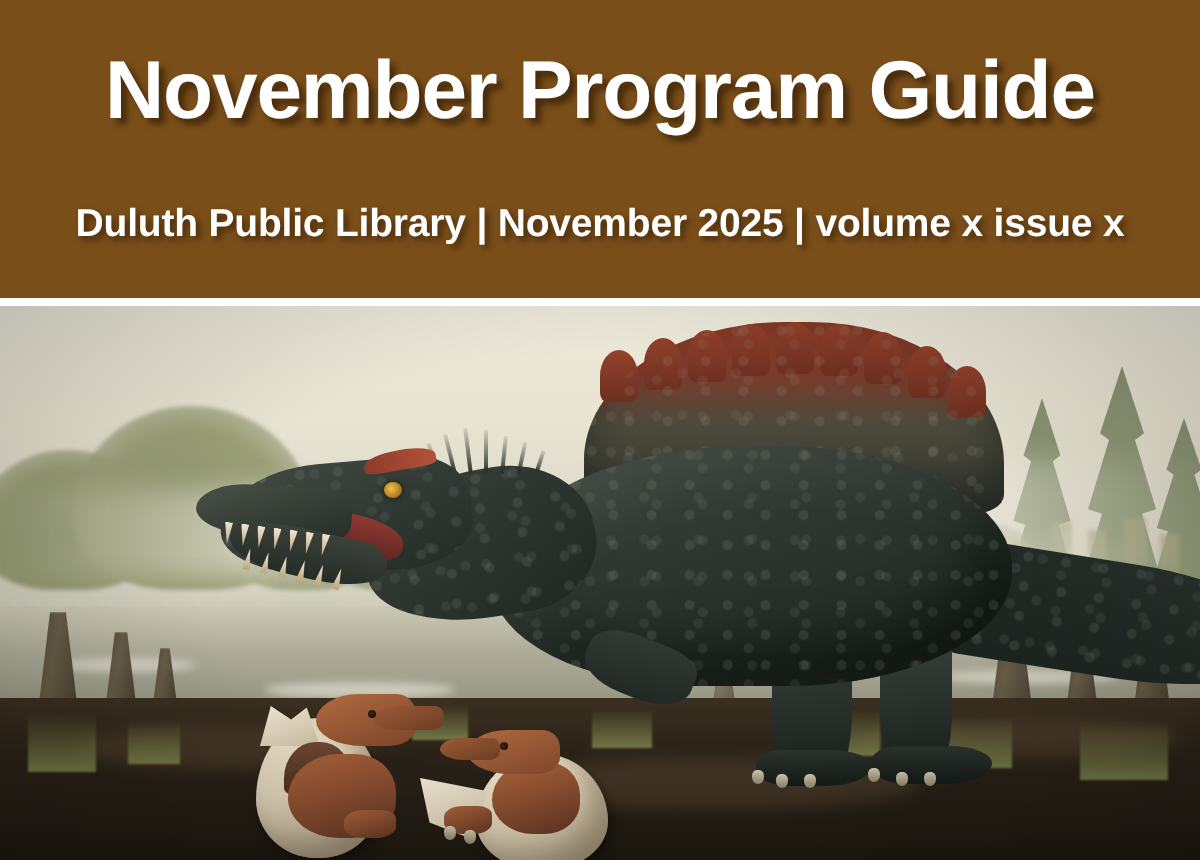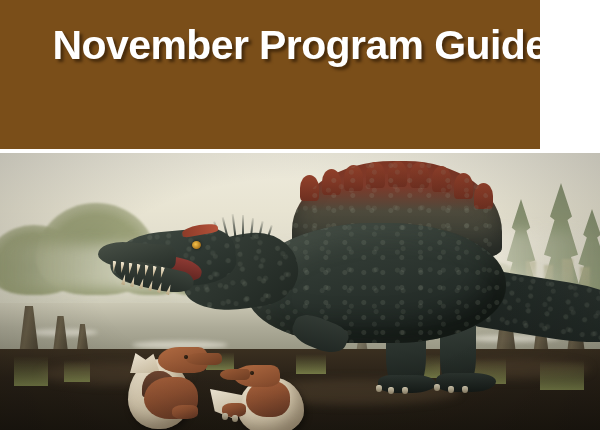--- a/index.html
+++ b/index.html
@@ -6,21 +6,21 @@
   * { margin:0; padding:0; box-sizing:border-box; }
   html,body { width:600px; height:430px; overflow:hidden; }
   body {
     font-family:"Liberation Sans", sans-serif;
     background:#ffffff;
     position:relative;
   }
 
   
   #header-band {
-    position:absolute; left:0; top:0; width:540px; height:149px;
+    position:absolute; left:0; top:0; width:600px; height:149px;
     background:#7a4e19;
     overflow:hidden;
   }
   #masthead-title {
     position:absolute; left:0; top:24px; width:600px;
     text-align:center;
     color:#ffffff;
     font-size:41px;
     font-weight:bold;
     letter-spacing:-0.6px;
@@ -277,20 +277,21 @@
     position:absolute; inset:0;
     background:radial-gradient(ellipse at 50% 46%, rgba(0,0,0,0) 48%, rgba(0,0,0,0.22) 100%);
     pointer-events:none;
   }
 </style>
 </head>
 <body>
 
 <div id="header-band" style="background: rgb(122, 78, 25);">
   <div id="masthead-title">November Program Guide</div>
+  <div id="masthead-subtitle">Duluth Public Library | November 2025 | volume x issue x</div>
 </div>
 
 <div id="white-gutter"></div>
 
 <div id="cover-photo">
   <div id="photo-scene">
 
     <div class="sky"></div>
 
     <div class="tree-band">

